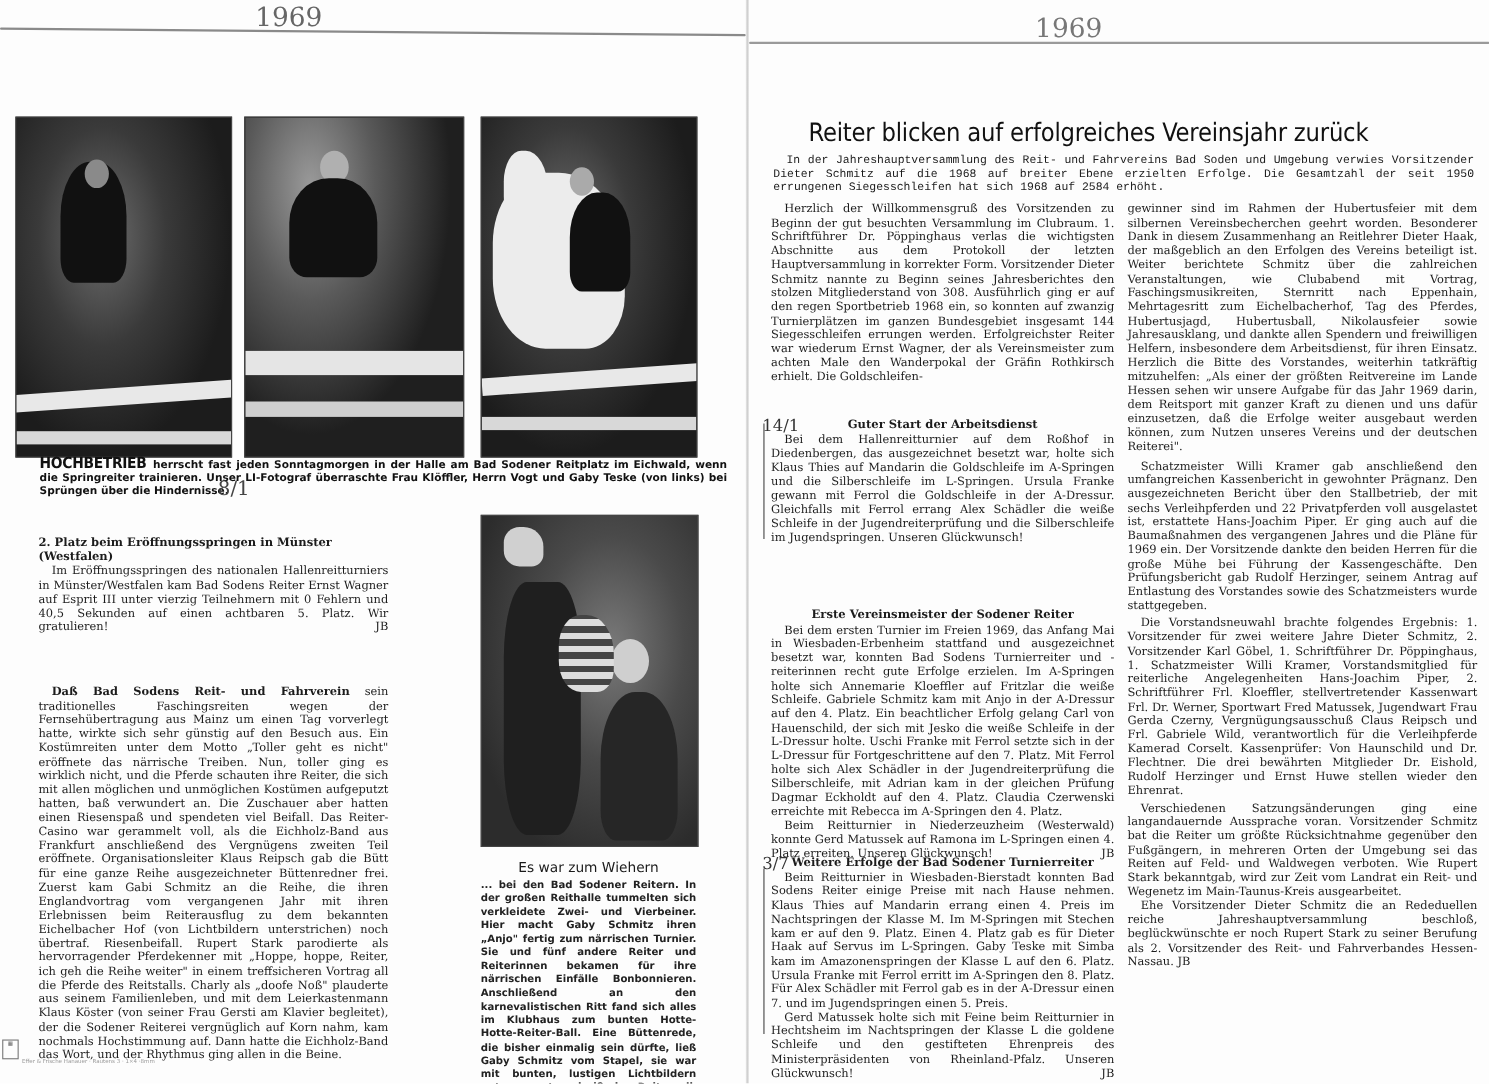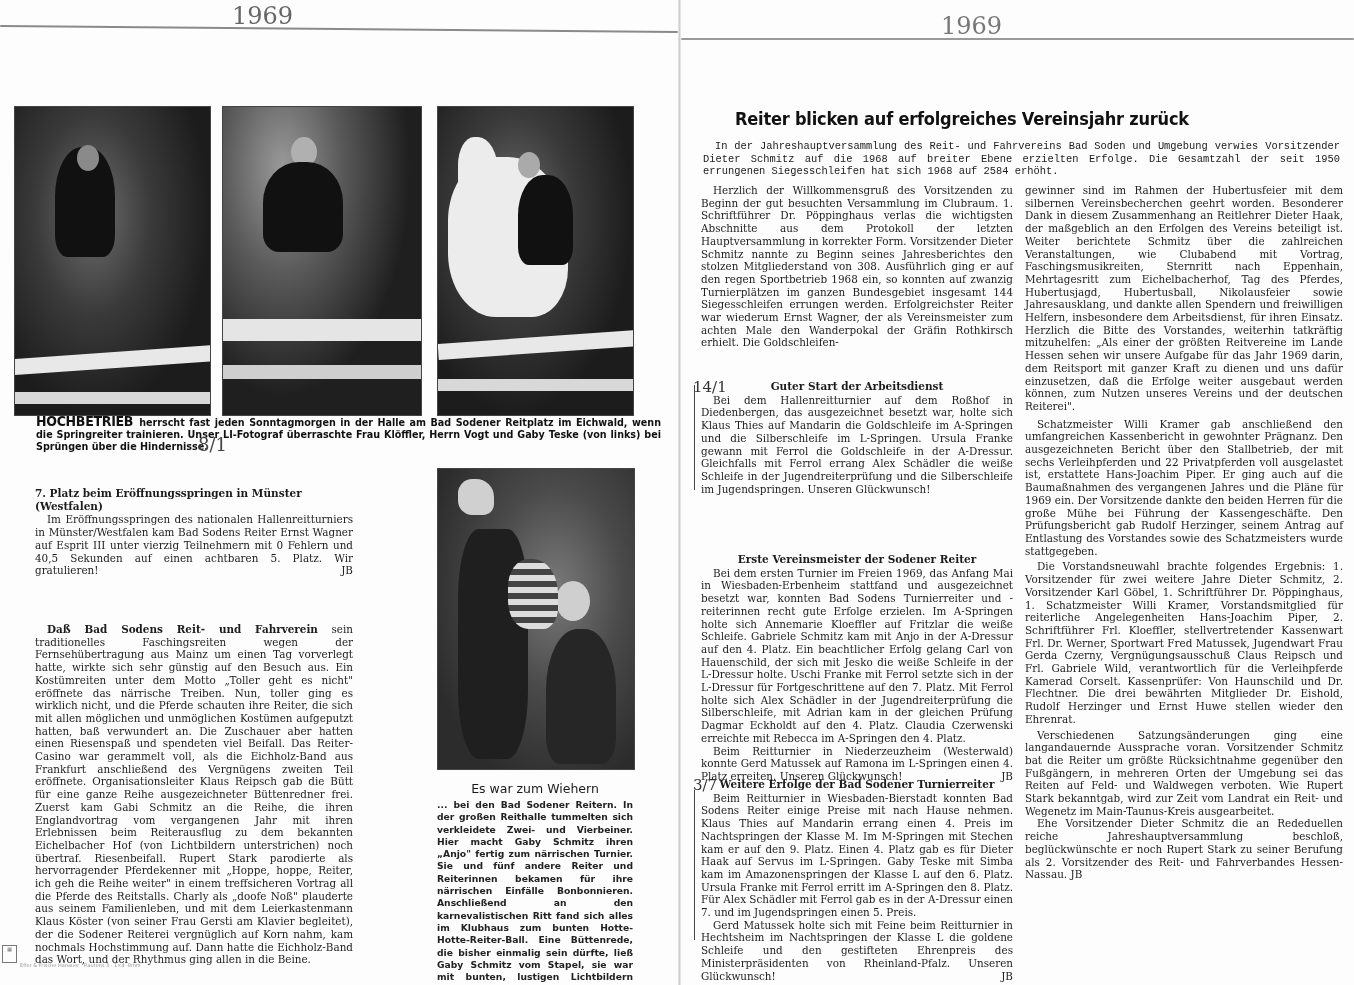--- a/index.html
+++ b/index.html
@@ -19,21 +19,21 @@
   .photo .rider { position:absolute; background:#111; border-radius:45% 45% 20% 20%; }
   .photo .face { position:absolute; background:#bdbdbd; border-radius:50%; }
   .caption { font-family:"DejaVu Sans", "Liberation Sans", sans-serif; font-weight:bold; font-size:9.6px; line-height:12px; color:#111; text-align:justify; }
   .caption .lead { font-family:"DejaVu Sans Condensed","DejaVu Sans", sans-serif; font-size:14px; font-weight:bold; letter-spacing:-0.3px; margin-right:6px; }
   .col { font-family:"DejaVu Serif", "Liberation Serif", serif; font-size:10.4px; line-height:12.7px; text-align:justify; color:#1c1c1c; }
   .col p { margin:0; text-indent:12px; }
   .col p.noind { text-indent:0; }
   .sub-h { font-family:"DejaVu Serif", serif; font-weight:bold; font-size:10.5px; text-align:center; margin:0 0 1px 0; }
   .sub-h.left { text-align:left; }
   .sign { float:right; }
-  .headline { font-family:"DejaVu Sans Condensed","DejaVu Sans", sans-serif; font-weight:bold; font-size:18px; letter-spacing:-0.2px; color:#111; white-space:nowrap;text-align:right; }
+  .headline { font-family:"DejaVu Sans Condensed","DejaVu Sans", sans-serif; font-weight:normal; font-size:23px; letter-spacing:-0.2px; color:#111; white-space:nowrap;text-align:right; }
   .lede { font-family:Liberation Mono, monospace; font-size:10.4px; line-height:12.7px; text-align:justify; text-indent:12px; }
   .sans-col { font-family:"DejaVu Sans", "Liberation Sans", sans-serif; font-size:10.2px; line-height:12.6px; text-align:justify; font-weight:bold; color:#222; }
   .sans-h { font-family:"DejaVu Sans", sans-serif; font-size:12px; text-align:center; font-weight:bold; }
   .mark { position:absolute; border-left:1px solid #444; }
   .logo { position:absolute; width:13px; height:16px; border:1px solid #777; font-size:5px; color:#666; text-align:center; font-family:"DejaVu Sans", sans-serif; }
   .imprint { position:absolute; font-family:"DejaVu Sans", sans-serif; font-size:5px; color:#999; white-space:nowrap; }
 </style>
 </head>
 <body>
 
@@ -64,21 +64,21 @@
     <div class="bar" style="left:0; top:230px; width:200px;"></div>
     <div class="bar2" style="left:0; top:272px; width:195px;"></div>
   </div>
 
   <div class="abs caption" style="left:10px; top:415px; width:625px;margin-left:26px;">
     <span class="lead">HOCHBETRIEB</span><span>herrscht fast jeden Sonntagmorgen in der Halle am Bad Sodener Reitplatz im Eichwald, wenn die Springreiter trainieren. Unser LI-Fotograf überraschte Frau Klöffler, Herrn Vogt und Gaby Teske (von links) bei Sprüngen über die Hindernisse.</span>
   </div>
   <div class="abs pen" style="left:198px; top:434px; font-size:18px; color:#444;">8/1</div>
 
   <div class="abs col" style="left:35px; top:487px; width:318px;">
-    <div class="sub-h left">7. Platz beim Eröffnungsspringen in Münster (Westfalen)</div>
+    <div class="sub-h left">2. Platz beim Eröffnungsspringen in Münster (Westfalen)</div>
     <p><span>Im Eröffnungsspringen des nationalen Hallenreitturniers in Münster/Westfalen kam Bad Sodens Reiter Ernst Wagner auf Esprit III unter vierzig Teilnehmern mit 0 Fehlern und 40,5 Sekunden auf einen achtbaren 5. Platz. Wir gratulieren!</span> <span class="sign">JB</span></p>
   </div>
 
   <div class="abs col" style="left:35px; top:623px; width:318px;">
     <p><b>Daß Bad Sodens Reit- und Fahrverein</b><span> sein traditionelles Faschingsreiten wegen der Fernsehübertragung aus Mainz um einen Tag vorverlegt hatte, wirkte sich sehr günstig auf den Besuch aus. Ein Kostümreiten unter dem Motto „Toller geht es nicht" eröffnete das närrische Treiben. Nun, toller ging es wirklich nicht, und die Pferde schauten ihre Reiter, die sich mit allen möglichen und unmöglichen Kostümen aufgeputzt hatten, baß verwundert an. Die Zuschauer aber hatten einen Riesenspaß und spendeten viel Beifall. Das Reiter-Casino war gerammelt voll, als die Eichholz-Band aus Frankfurt anschließend des Vergnügens zweiten Teil eröffnete. Organisationsleiter Klaus Reipsch gab die Bütt für eine ganze Reihe ausgezeichneter Büttenredner frei. Zuerst kam Gabi Schmitz an die Reihe, die ihren Englandvortrag vom vergangenen Jahr mit ihren Erlebnissen beim Reiterausflug zu dem bekannten Eichelbacher Hof (von Lichtbildern unterstrichen) noch übertraf. Riesenbeifall. Rupert Stark parodierte als hervorragender Pferdekenner mit „Hoppe, hoppe, Reiter, ich geh die Reihe weiter" in einem treffsicheren Vortrag all die Pferde des Reitstalls. Charly als „doofe Noß" plauderte aus seinem Familienleben, und mit dem Leierkastenmann Klaus Köster (von seiner Frau Gersti am Klavier begleitet), der die Sodener Reiterei vergnüglich auf Korn nahm, kam nochmals Hochstimmung auf. Dann hatte die Eichholz-Band das Wort, und der Rhythmus ging allen in die Beine.</span></p>
   </div>
 
   <div class="photo" style="left:437px; top:468px; width:196px; height:300px; background:#4a4a4a;">
     <div class="g1" style="background:radial-gradient(ellipse at 60% 40%, #7a7a7a 0%, #4a4a4a 40%, #2c2c2c 80%);"></div>
     <div class="horse-white" style="left:20px; top:10px; width:36px; height:36px; background:#d0d0d0;"></div>

